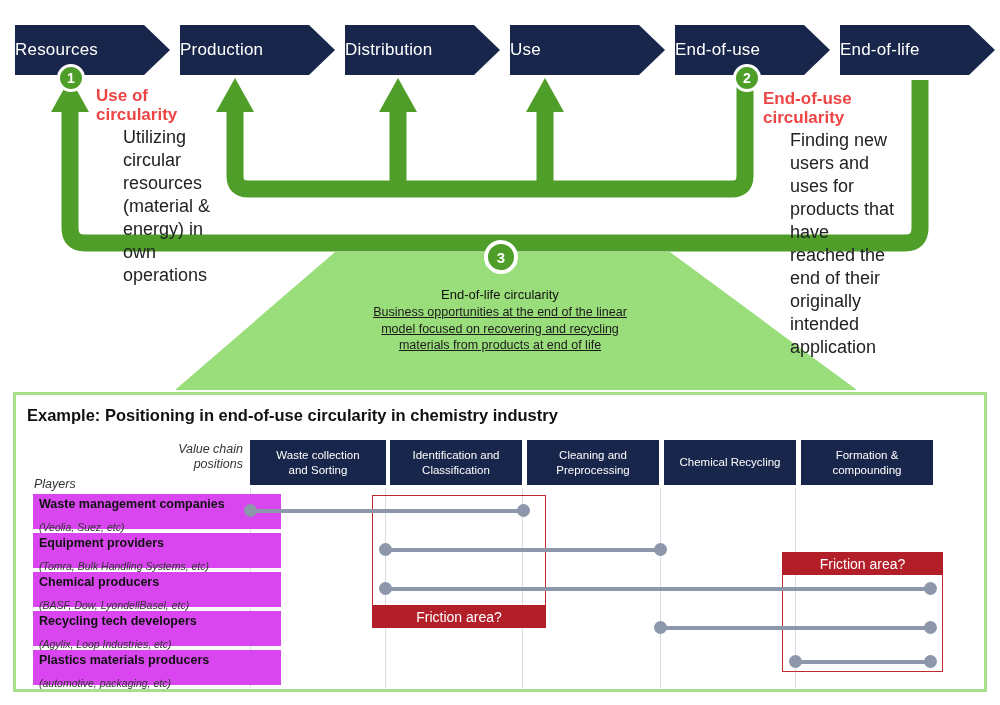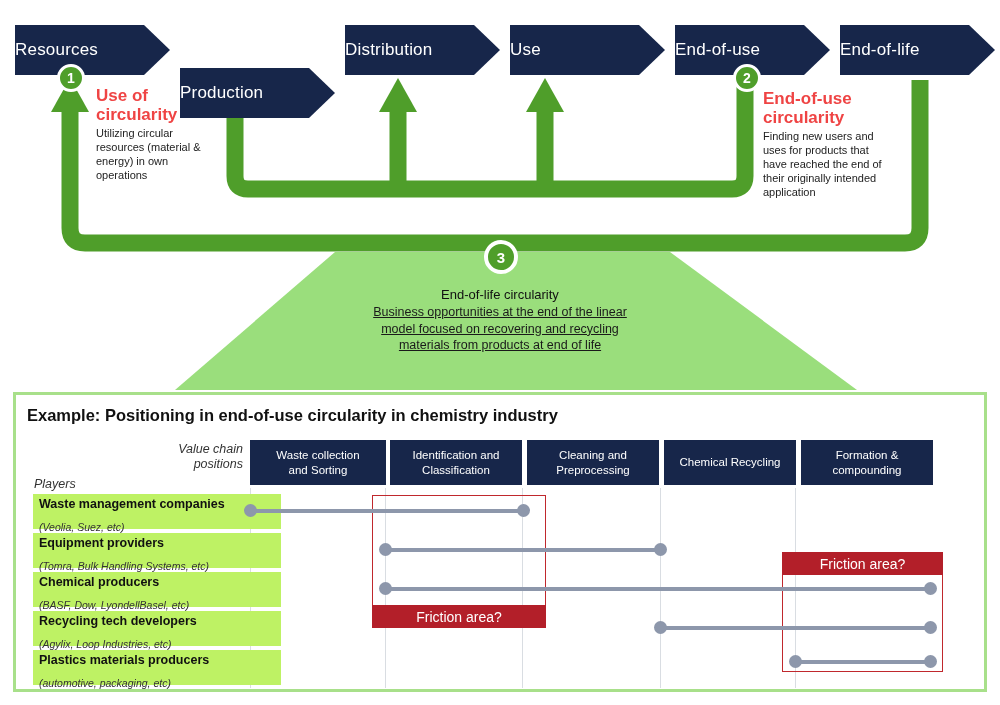--- a/index.html
+++ b/index.html
@@ -25,21 +25,21 @@
     position:absolute;width:28px;height:28px;border-radius:50%;
     background:#4f9e2a;border:3px solid #ffffff;
     color:#ffffff;font-size:14px;font-weight:bold;
     display:flex;align-items:center;justify-content:center;
     z-index:30;box-sizing:border-box;
   }
 
   
   .callout{position:absolute;z-index:25;}
   .callout .ttl{font-size:17px;font-weight:bold;line-height:1.12;color:#ef4444;}
-  .callout .bdy{font-size:11px;line-height:1.28;color:#222;margin-top:2px;}
+  .callout .bdy{font-size:18px;line-height:1.28;color:#222;margin-top:2px;margin-left:27px;}
 
   
   .eol-title{position:absolute;z-index:26;text-align:center;width:340px;left:330px;top:287px;}
   .eol-title .ttl{font-size:13px;font-weight:normal;color:#111;}
   .eol-title .bdy{font-size:12.5px;line-height:1.33;color:#1a1a1a;margin-top:2px;}
 
   
   #panel{
     position:absolute;left:13px;top:392px;width:974px;height:300px;
     border:3px solid #a8e08a;background:#ffffff;box-sizing:border-box;
@@ -49,21 +49,21 @@
   }
   .axis-label{
     position:absolute;font-style:italic;font-size:12.5px;color:#333;line-height:1.2;
   }
   .colhead{
     position:absolute;top:440px;height:45px;background:#17264a;color:#fff;
     font-size:11.5px;line-height:1.22;text-align:center;
     display:flex;align-items:center;justify-content:center;box-sizing:border-box;padding:0 4px;
   }
   .rowbox{
-    position:absolute;left:33px;width:248px;background:#bef264;box-sizing:border-box;
+    position:absolute;left:33px;width:248px;background:#d946ef;box-sizing:border-box;
     padding:3px 6px 2px 6px;
   }
   .rowbox .rn{font-size:12.5px;font-weight:bold;color:#111;line-height:1.15;}
   .rowbox .rs{font-size:10.5px;font-style:italic;color:#333;line-height:1.15;margin-top:10px;}
 
   .gridline{position:absolute;width:1px;background:#d9dde2;}
   .conn{position:absolute;height:4px;background:#8d97ab;border-radius:2px;}
   .dot{position:absolute;width:13px;height:13px;border-radius:50%;background:#8d97ab;}
   .frbox{position:absolute;border:1.6px solid #c0282d;box-sizing:border-box;background:transparent;}
   .frlabel{
@@ -91,21 +91,21 @@
     <polygon points="545,78 526,112 564,112" fill="#4f9e2a"></polygon>
 
     <polygon points="335,252 670,252 857,390 175,390" fill="#9ade7c"></polygon>
 
     <rect x="175" y="236" width="682" height="0" fill="#4f9e2a"></rect>
   </svg>
 
   <div class="chev" style="left:15px;width:155px;">
     <span>Resources</span>
   </div>
-  <div class="chev" style="left:180px;width:155px;margin-top:43px;">
+  <div class="chev" style="left:180px;width:155px;">
     <span>Production</span>
   </div>
   <div class="chev" style="left:345px;width:155px;">
     <span>Distribution</span>
   </div>
   <div class="chev" style="left:510px;width:155px;">
     <span>Use</span>
   </div>
   <div class="chev" style="left:675px;width:155px;">
     <span>End-of-use</span>

